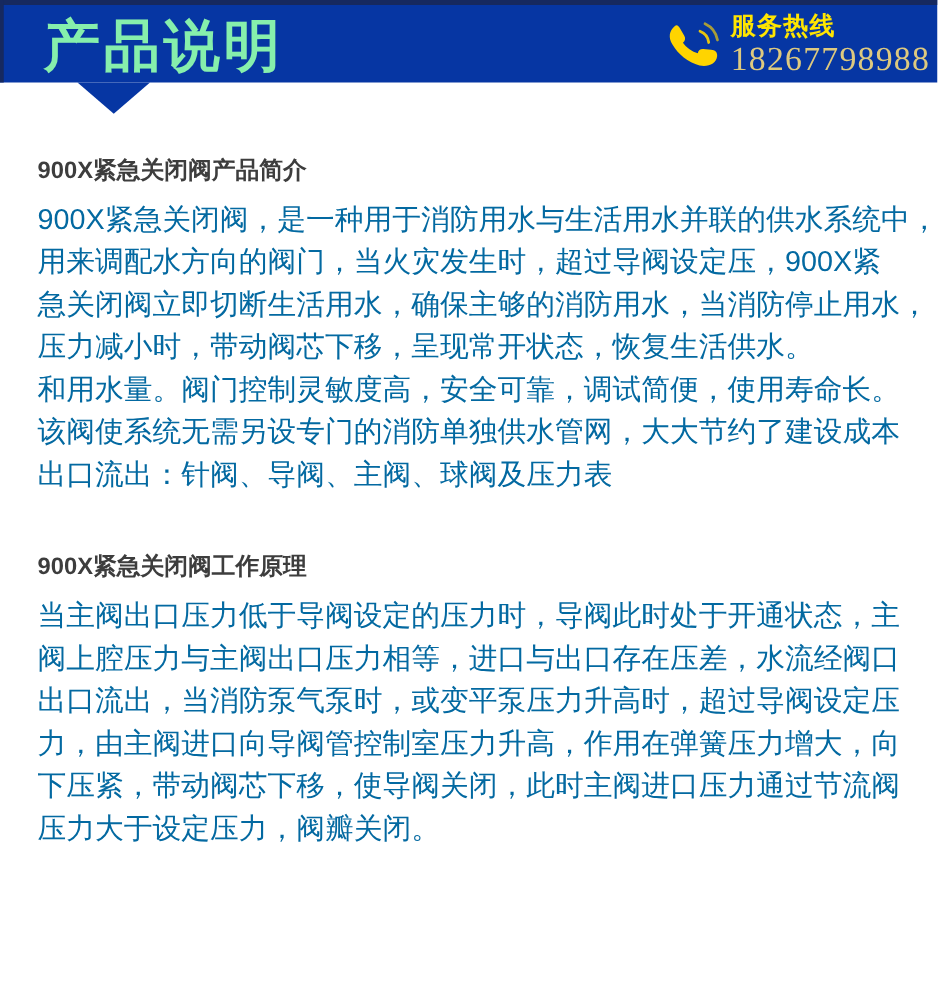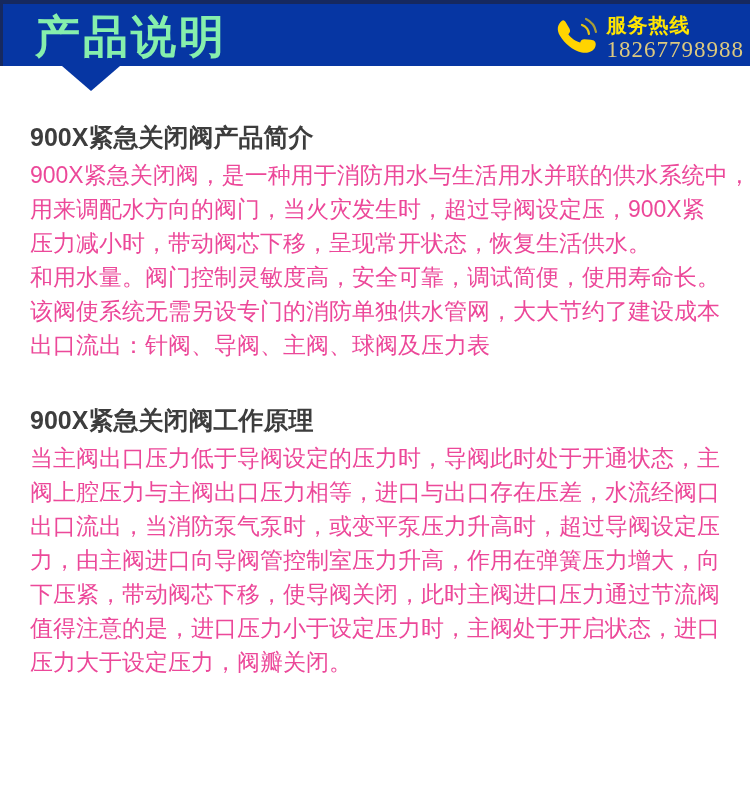--- a/index.html
+++ b/index.html
@@ -65,41 +65,41 @@
   }
   .hotline-label {
     font-size: 20px;
     font-weight: bold;
     color: #ffe501;
     letter-spacing: 1px;
     margin-bottom: 3px;
   }
   .hotline-number {
     font-family: "Liberation Serif", serif;
-    font-size: 23px;
+    font-size: 27px;
     color: #ddc97f;
     letter-spacing: 1px;
   }
 
   
   .content {
     padding: 0 30px 0 30px;
   }
   .section-1 { margin-top: 54px; }
   .section-2 { margin-top: 41px; }
   .section-heading {
-    font-size: 25px;
+    font-size: 19px;
     font-weight: bold;
     color: #3d3d3d;
     line-height: 34px;
     margin: 0 0 4px 0;
   }
   .para-line {
     font-size: 23px;
-    color: #ec4899;
+    color: #0369a1;
     line-height: 34px;
     white-space: nowrap;
   }
 </style>
 </head>
 <body>
 
 <div class="banner">
   <div class="banner-title">产品说明</div>
 
@@ -126,33 +126,33 @@
 </div>
 <div class="banner-tail"></div>
 
 <div class="content">
 
   <div class="section section-1">
     <h2 class="section-heading">900X紧急关闭阀产品简介</h2>
     <div class="para">
       <div class="para-line">900X紧急关闭阀，是一种用于消防用水与生活用水并联的供水系统中，</div>
       <div class="para-line">用来调配水方向的阀门，当火灾发生时，超过导阀设定压，900X紧</div>
+      <div class="para-line">急关闭阀立即切断生活用水，确保主够的消防用水，当消防停止用水，</div>
       <div class="para-line">压力减小时，带动阀芯下移，呈现常开状态，恢复生活供水。</div>
       <div class="para-line">和用水量。阀门控制灵敏度高，安全可靠，调试简便，使用寿命长。</div>
       <div class="para-line">该阀使系统无需另设专门的消防单独供水管网，大大节约了建设成本</div>
       <div class="para-line">出口流出：针阀、导阀、主阀、球阀及压力表</div>
     </div>
   </div>
 
   <div class="section section-2">
     <h2 class="section-heading">900X紧急关闭阀工作原理</h2>
     <div class="para">
       <div class="para-line">当主阀出口压力低于导阀设定的压力时，导阀此时处于开通状态，主</div>
       <div class="para-line">阀上腔压力与主阀出口压力相等，进口与出口存在压差，水流经阀口</div>
       <div class="para-line">出口流出，当消防泵气泵时，或变平泵压力升高时，超过导阀设定压</div>
       <div class="para-line">力，由主阀进口向导阀管控制室压力升高，作用在弹簧压力增大，向</div>
       <div class="para-line">下压紧，带动阀芯下移，使导阀关闭，此时主阀进口压力通过节流阀</div>
-      <div class="para-line">值得注意的是，进口压力小于设定压力时，主阀处于开启状态，进口</div>
       <div class="para-line">压力大于设定压力，阀瓣关闭。</div>
     </div>
   </div>
 
 </div>
 
 </body></html>

